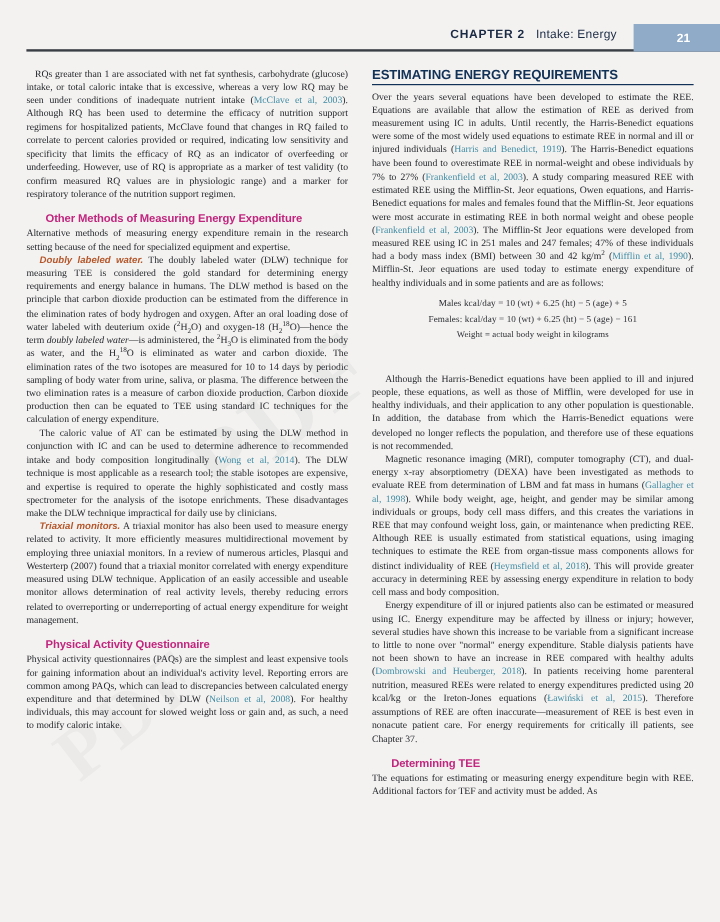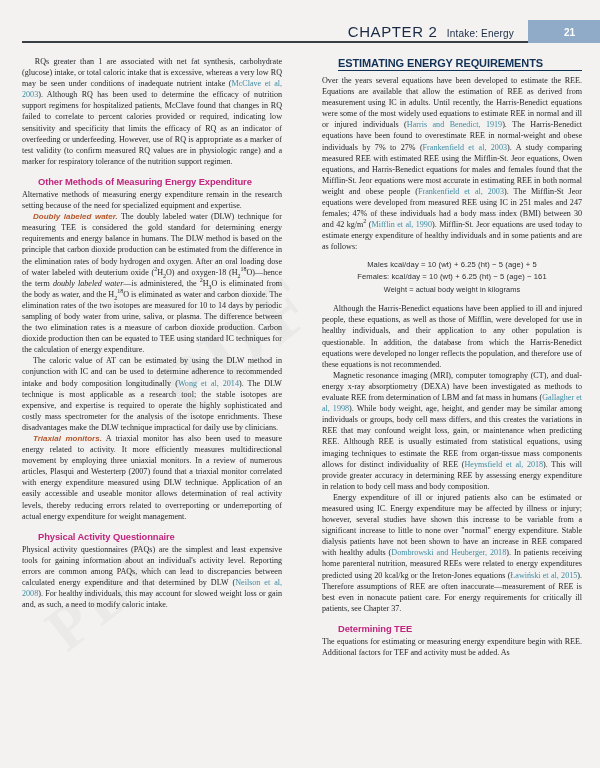--- a/index.html
+++ b/index.html
@@ -39,22 +39,22 @@
     position: absolute;
     right: 86px;
     top: 1px;
     font-family: "Liberation Sans", sans-serif;
     font-size: 10.5px;
     color: #1b2a44;
     white-space: nowrap;
     letter-spacing: .2px;
   }
   .header-chapter {
-    font-weight: normal;
-    font-size: 15px;
+    font-weight: bold;
+    font-size: 10px;
     letter-spacing: .6px;
   }
   .header-title {
     font-weight: normal;
     font-size: 10px;
   }
   .page-num-block {
     position: absolute;
     right: 0;
     top: -2px;
@@ -76,21 +76,21 @@
     font-weight: bold;
   }
   
   .cols {
     position: absolute;
     top: 56px;
     left: 22px;
     right: 18px;
     bottom: 14px;
     display: flex;
-    gap: 40px;
+    gap: 20px;
   }
   .col {
     width: 268px;
     position: relative;
   }
   p {
     margin: 0;
     font-size: 8.1px;
     line-height: 11.1px;
     color: #23262b;
@@ -114,21 +114,21 @@
     font-family: "Liberation Sans", sans-serif;
     font-size: 11px;
     font-weight: bold;
     color: #123157;
     margin: 0 0 0 0;
     letter-spacing: -.1px;
     line-height: 13px;
   }
   .h-main-rule {
     border-bottom: 1.6px solid #123157;
-    margin: 1px 0 4px 16px;
+    margin: 1px 0 4px 0;
   }
   .h-teal {
     font-family: "Liberation Sans", sans-serif;
     font-size: 9.6px;
     font-weight: bold;
     color: #15655c;
     margin: 0 0 2px 0;
     line-height: 11px;
     letter-spacing: -.15px;
   }
@@ -144,23 +144,23 @@
   }
   .ital {
     font-style: italic;
   }
   sub, sup {
     font-size: 6px;
     line-height: 0;
   }
   
   .eqblock {
-    margin: 6px 0 7px 0;
+    margin: 6px 0 25px 0;
     text-align: center;
-    font-family: Liberation Sans, sans-serif;
+    font-family: Liberation Serif, serif;
     color: #2a2d32;
   }
   .eqline {
     font-size: 7.6px;
     line-height: 12.6px;
     white-space: nowrap;
     letter-spacing: .1px;
   }
   .eqline.small {
     font-size: 7.3px;

